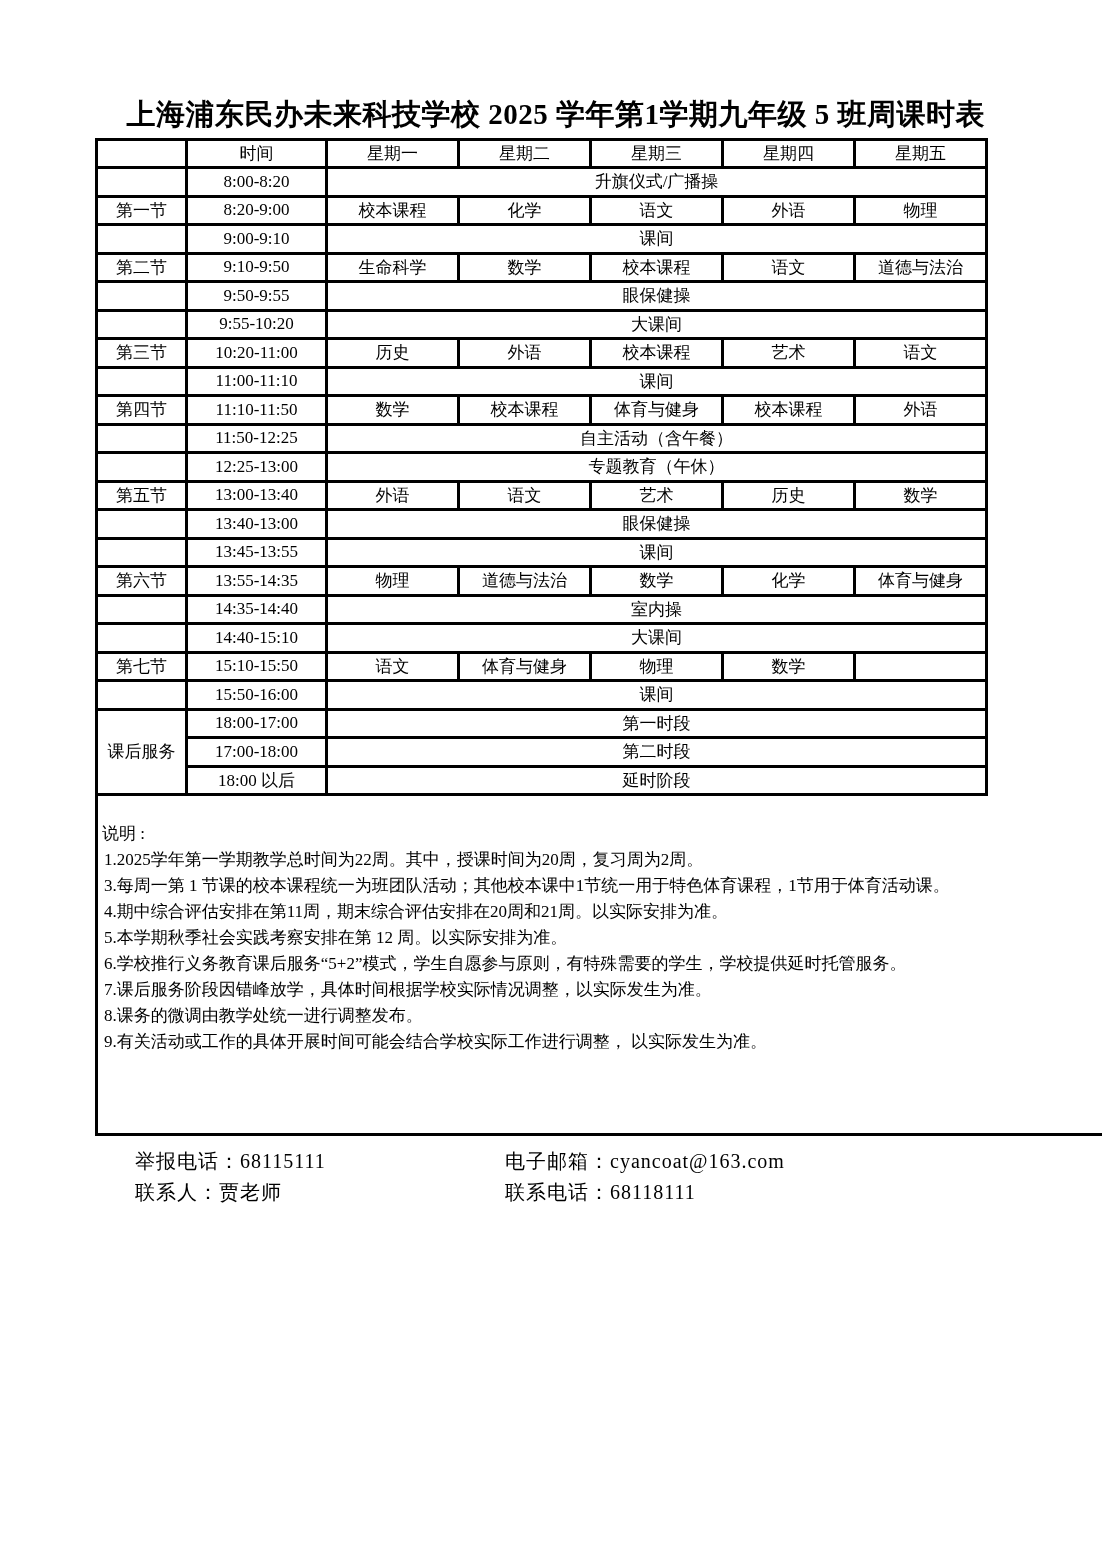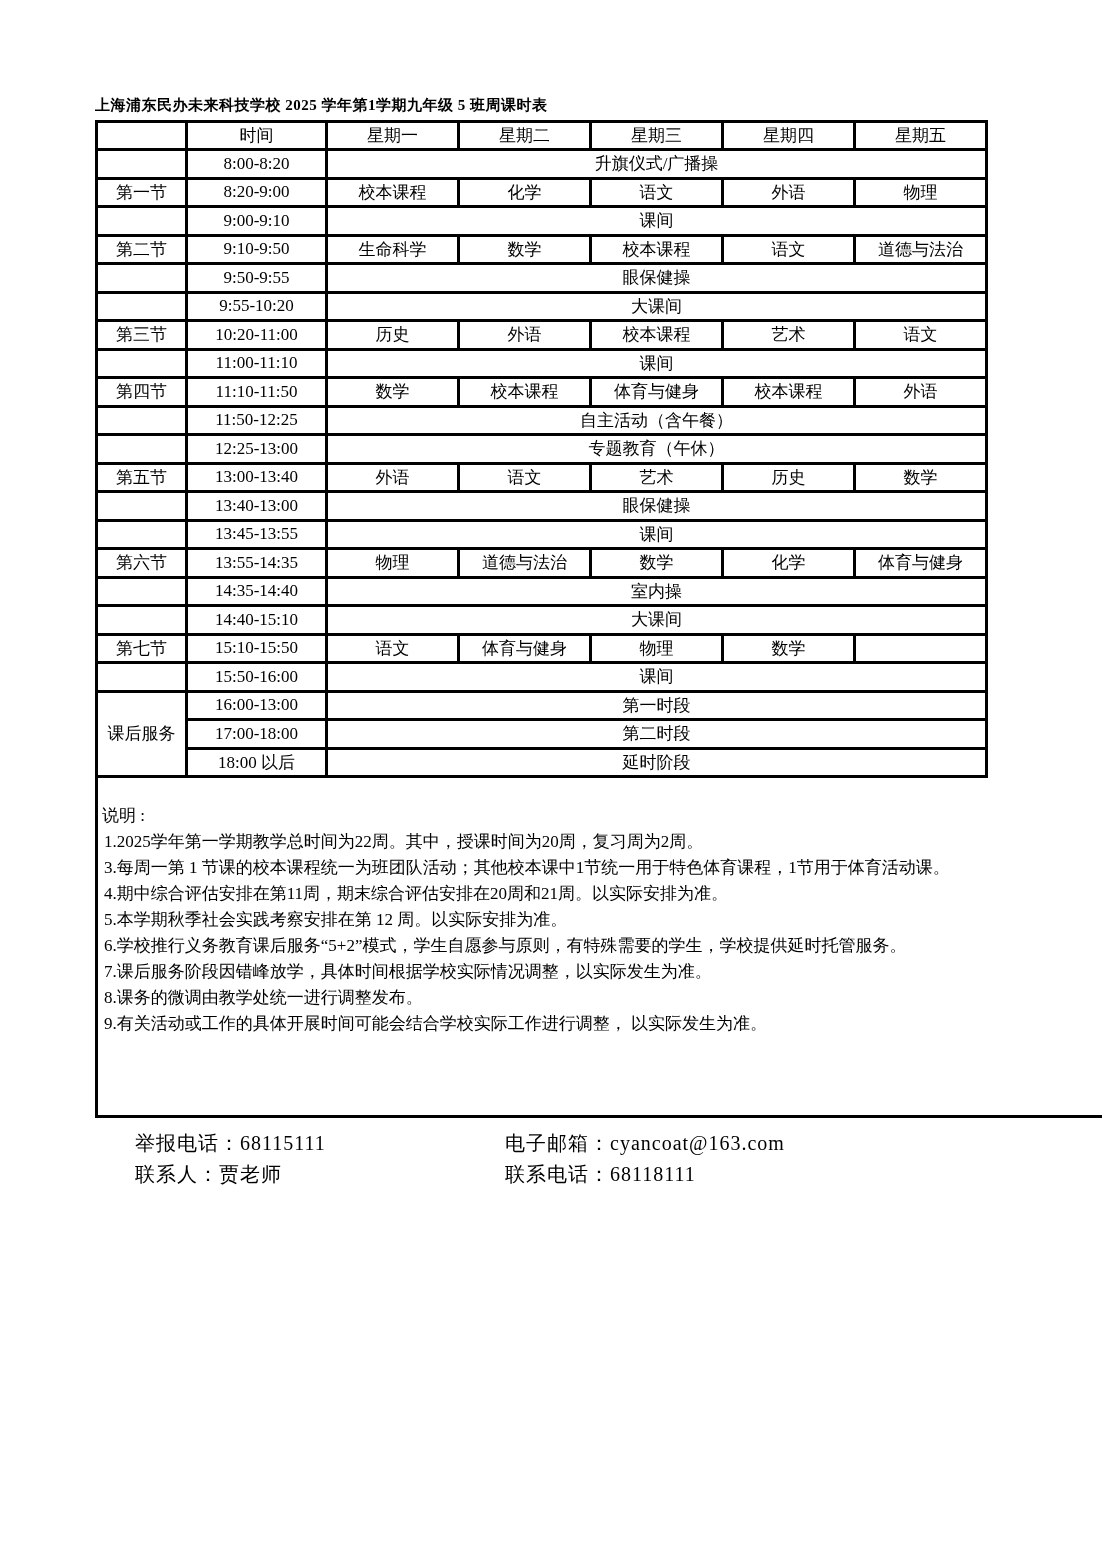--- a/index.html
+++ b/index.html
@@ -14,23 +14,23 @@
     color: #000000;
     position: relative;
   }
   .page {
     position: absolute;
     left: 95px;
     top: 96px;
     width: 890px;
   }
   .title {
-    font-size: 15px;
+    font-size: 29px;
     font-weight: bold;
-    text-align: left;
+    text-align: right;
     margin: 0 0 4px 0;
     line-height: 1.3;
     letter-spacing: 0.5px;
     white-space: nowrap;
   }
   table.timetable {
     border-collapse: collapse;
     table-layout: fixed;
     width: 890px;
   }
@@ -222,21 +222,21 @@
           <td>数学</td>
           <td></td>
         </tr>
         <tr>
           <td></td>
           <td>15:50-16:00</td>
           <td colspan="5">课间</td>
         </tr>
         <tr>
           <td rowspan="3">课后服务</td>
-          <td>16:00-13:00</td>
+          <td>18:00-17:00</td>
           <td colspan="5">第一时段</td>
         </tr>
         <tr>
           <td>17:00-18:00</td>
           <td colspan="5">第二时段</td>
         </tr>
         <tr>
           <td>18:00 以后</td>
           <td colspan="5">延时阶段</td>
         </tr>

